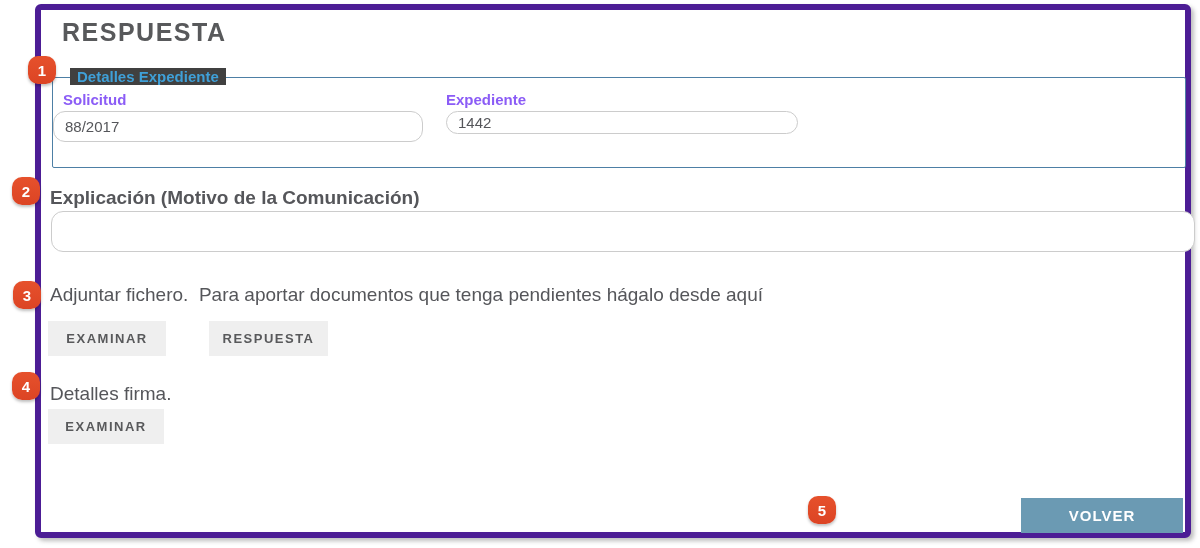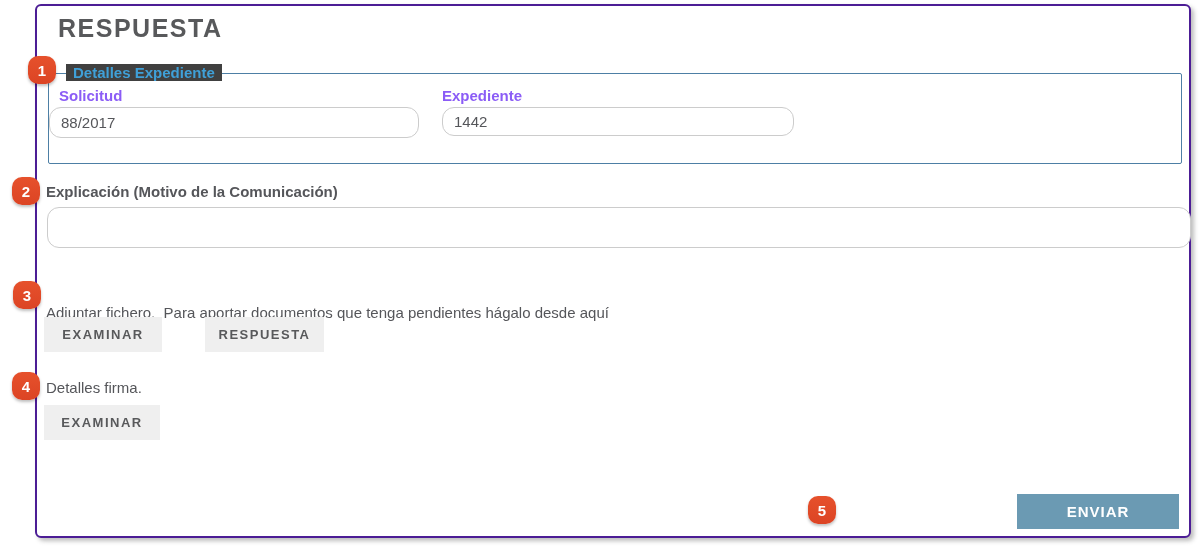--- a/index.html
+++ b/index.html
@@ -1,21 +1,21 @@
 <!DOCTYPE html>
 <html><head>
 <meta charset="utf-8">
 <style>
   * { margin:0; padding:0; box-sizing:border-box; }
   html,body { width:1200px; height:548px; background:#ffffff; font-family:"Liberation Sans", sans-serif; }
   body { position:relative; overflow:hidden; }
 
   .card {
     position:absolute; left:35px; top:4px; width:1156px; height:534px;
-    background:#ffffff; border:2px solid #4c1d95; border-radius:6px;
+    background:#ffffff; border:6px solid #4c1d95; border-radius:6px;
     box-shadow:3px 3px 4px rgba(110,110,110,0.45);
   }
 
   .page-title {
     position:absolute; left:21px; top:8px;
     font-size:25px; font-weight:bold; letter-spacing:1.5px; color:#58595b;
   }
 
   .fieldset-box {
     position:absolute; left:11px; top:67px; width:1134px; height:91px;
@@ -29,21 +29,21 @@
   .field-label {
     position:absolute; font-size:15px; font-weight:600; color:#8b5cf6;
   }
   .text-input {
     position:absolute; border:1px solid #cccccc; border-radius:12px;
     font-family:"Liberation Sans", sans-serif; font-size:15px; color:#55565a;
     padding:0 11px; background:#ffffff; outline:none;
   }
 
   .plain-label {
-    position:absolute; font-size:15px; font-weight:500; color:#55565a;
+    position:absolute; font-size:19px; font-weight:500; color:#55565a;
     white-space:pre-wrap;
   }
 
   .gray-btn {
     position:absolute; background:#efefef; border:none; cursor:pointer;
     font-family:"Liberation Sans", sans-serif; font-size:13px; font-weight:bold;
     letter-spacing:1.5px; color:#58595b; text-align:center;
   }
 
   .blue-btn {
@@ -67,33 +67,33 @@
 
   <div class="page-title">RESPUESTA</div>
 
   <div class="fieldset-box"></div>
   <div class="legend">Detalles Expediente</div>
 
   <label class="field-label" style="left:22px; top:81px;">Solicitud</label>
   <input class="text-input" style="left: 12px; top: 101px; width: 370px; height: 31px;" value="88/2017">
 
   <label class="field-label" style="left:405px; top:81px;">Expediente</label>
-  <input class="text-input" style="left: 405px; top: 101px; width: 352px; height: 29px;" value="1442">
+  <input class="text-input" style="left: 405px; top: 101px; width: 352px; height: 23px;" value="1442">
 
   <label class="plain-label" style="left:9px; top:177px; font-weight:600;">Explicación (Motivo de la Comunicación)</label>
   <input class="text-input" style="left: 10px; top: 201px; width: 1144px; height: 41px;" value="">
 
-  <div class="plain-label" style="left:9px; top:298px;">Adjuntar fichero.  Para aportar documentos que tenga pendientes hágalo desde aquí</div>
+  <div class="plain-label" style="left:9px; top:274px;">Adjuntar fichero.  Para aportar documentos que tenga pendientes hágalo desde aquí</div>
   <button class="gray-btn" style="left:7px; top:311px; width:118px; height:35px;">EXAMINAR</button>
   <button class="gray-btn" style="left:168px; top:311px; width:119px; height:35px;">RESPUESTA</button>
 
   <div class="plain-label" style="left:9px; top:373px;">Detalles firma.</div>
   <button class="gray-btn" style="left:7px; top:399px; width:116px; height:35px;">EXAMINAR</button>
 
-  <button class="blue-btn" style="left:980px; top:488px; width:162px; height:35px;">ENVIAR</button>
+  <button class="blue-btn" style="left:980px; top:488px; width:162px; height:35px;">VOLVER</button>
 
 </div>
 
 <div class="badge" style="left:28px; top:56px;">1</div>
 <div class="badge" style="left:12px; top:177px;">2</div>
 <div class="badge" style="left:13px; top:281px;">3</div>
 <div class="badge" style="left:12px; top:372px;">4</div>
 <div class="badge" style="left:808px; top:496px;">5</div>
 
 </body></html>

